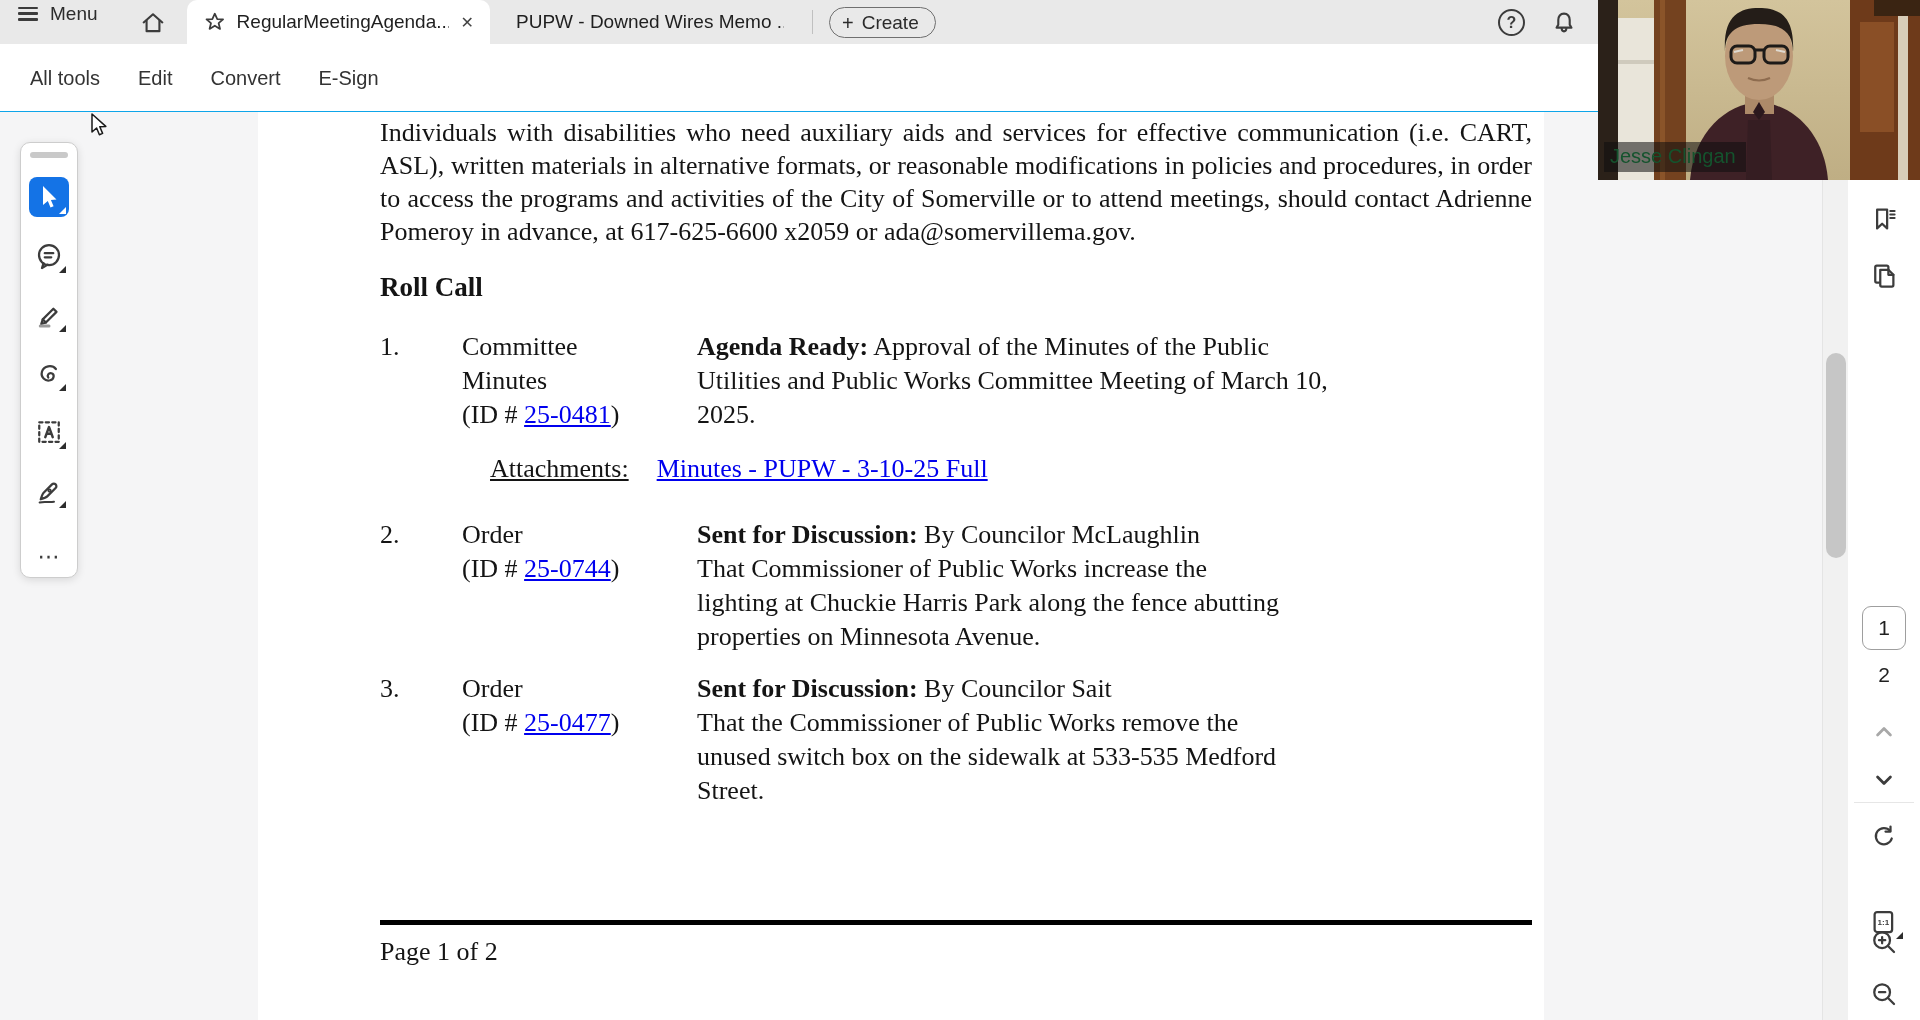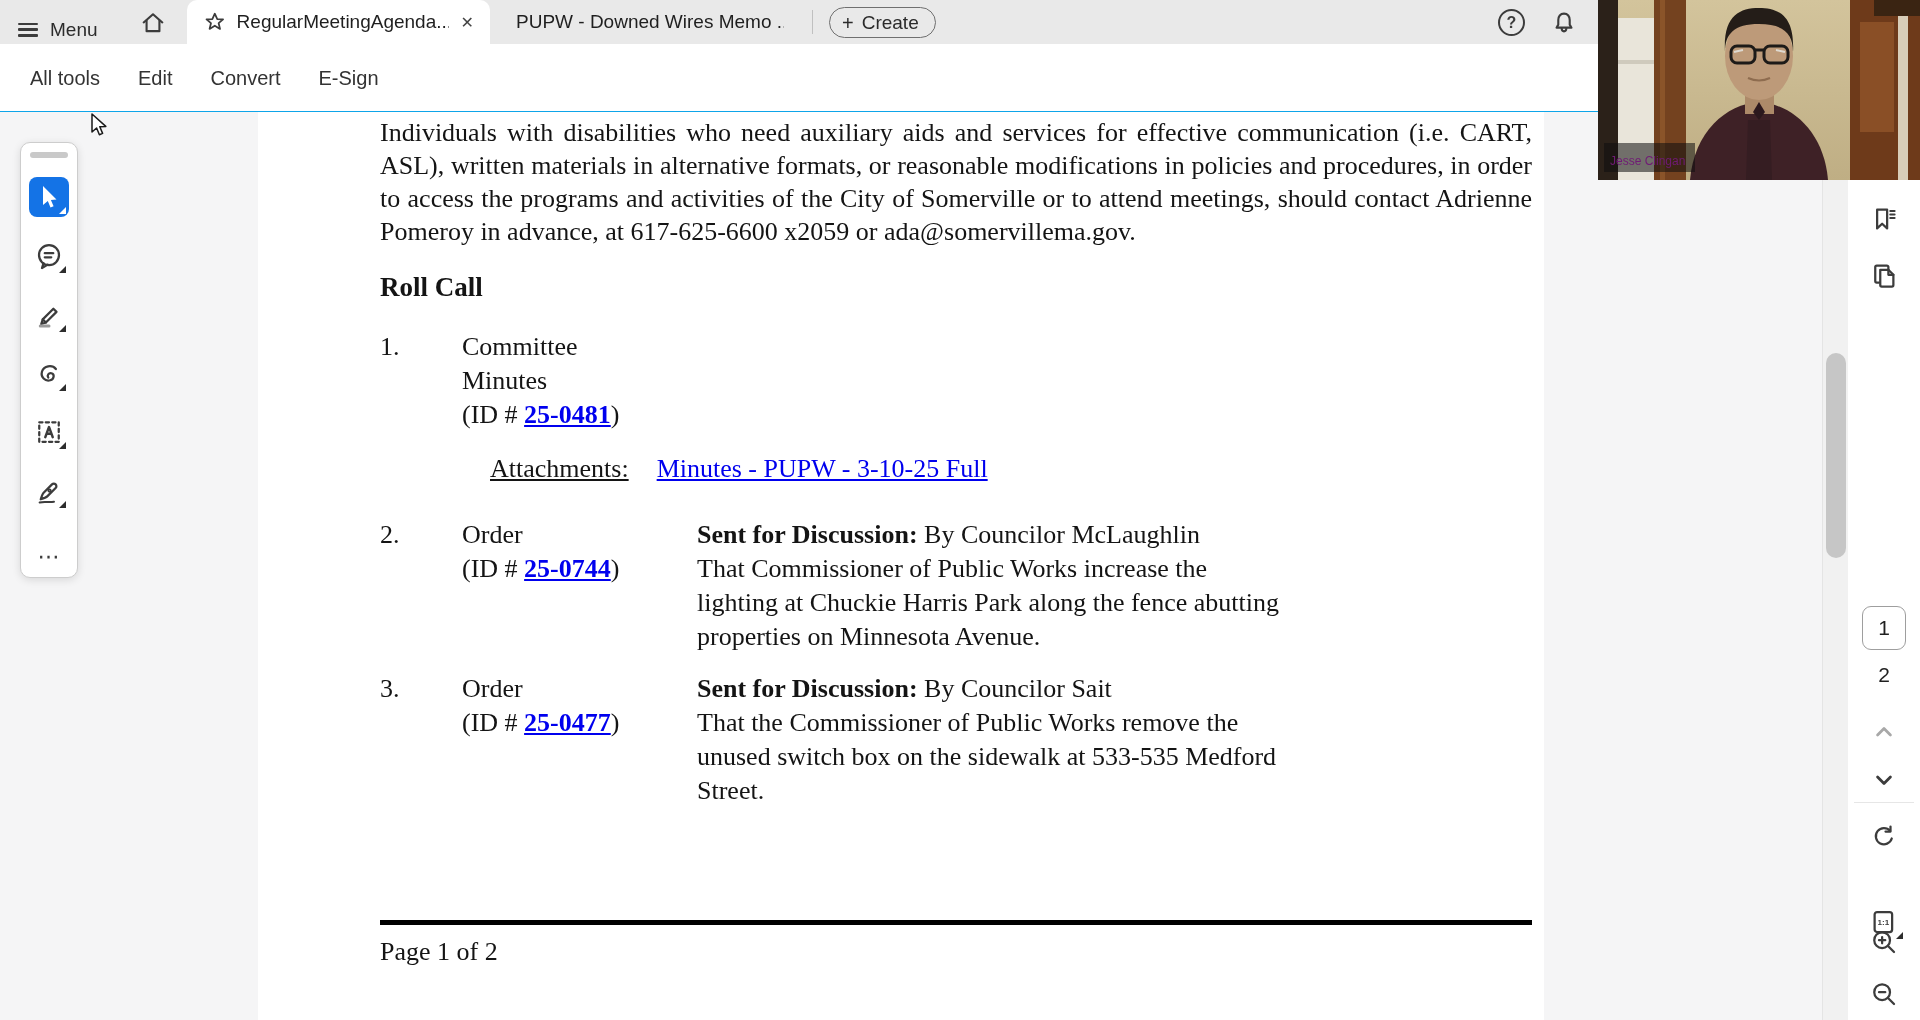--- a/index.html
+++ b/index.html
@@ -1,21 +1,21 @@
 <!DOCTYPE html>
 <html><head>
 <meta charset="utf-8">
 <style>
   * { box-sizing: border-box; margin: 0; padding: 0; }
   html,body { width:1920px; height:1020px; overflow:hidden; }
   body { font-family:"Liberation Sans", sans-serif; background:#f5f5f6; position:relative; color:#1f1f1f; }
 
   
   .topbar { position:absolute; left:0; top:0; width:1920px; height:44px; background:#e9e9e9; }
-  .menu-btn { position:absolute; left:18px; top:16px; height:27px; display:flex; align-items:center; gap:12px; cursor:default; }
+  .menu-btn { position:absolute; left:18px; top:0; height:27px; display:flex; align-items:center; gap:12px; cursor:default; }
   .hamburger { width:20px; height:14px; display:flex; flex-direction:column; justify-content:space-between; }
   .hamburger span { display:block; height:2.6px; background:#3c3c3c; border-radius:1px; }
   .menu-label { font-size:19px; color:#2c2c2c; }
   .home-btn { position:absolute; left:138px; top:8px; width:30px; height:30px; display:flex; align-items:center; justify-content:center; }
   .tab { position:absolute; top:0; height:44px; display:flex; align-items:center; gap:10px; padding:0 16px; font-size:19px; color:#1f1f1f; }
   .tab.active { left:187px; width:303px; background:#ffffff; border-radius:10px 10px 0 0; }
   .tab.inactive { left:500px; width:300px; }
   .tab-title { white-space:nowrap; overflow:hidden; }
   .tab-close { font-size:16px; color:#444; margin-left:2px; }
   .tab-divider { position:absolute; left:812px; top:10px; width:1px; height:24px; background:#c0c0c0; }
@@ -39,21 +39,21 @@
   .item-1 { margin-top:26px; }
   .item-2 { margin-top:32px; }
   .item-3 { margin-top:18px; }
   .col-num { width:82px; flex:none; }
   .col-type { width:235px; flex:none; }
   .type-label { max-width:150px; }
   .id-line { white-space:nowrap; }
   .col-desc { width:640px; flex:none; }
   .desc-rest { white-space:pre-line; }
   a.doc-link { color:#0000EE; text-decoration:underline; }
-  a.id-link { font-weight:bold;margin-top:12px; }
+  a.id-link { font-weight:normal;margin-top:12px; }
   .attach-row { margin-top:20px; line-height:34px; display:flex; }
   .attach-label { margin-left:110px; text-decoration:underline;text-align:right; }
   .attach-link { margin-left:28px; }
   .footer-rule { margin-top:112px; height:5px; background:#000; width:100%; }
   .page-footer { margin-top:12px; font-size:26px; }
 
   
   .palette { position:absolute; left:20px; top:142px; width:58px; height:436px; background:#fff; border:1px solid #cdcdcd; border-radius:10px; box-shadow:0 2px 8px rgba(0,0,0,.12); display:flex; flex-direction:column; align-items:center; }
   .palette-handle { width:38px; height:6px; background:#c9c9c9; border-radius:3px; margin-top:9px; }
   .tool { position:relative; width:40px; height:40px; margin-top:19px; display:flex; align-items:center; justify-content:center; border-radius:8px; }
@@ -71,21 +71,21 @@
   .rp-icon { position:absolute; left:50%; transform:translateX(-50%); width:30px; height:30px; display:flex; align-items:center; justify-content:center; }
   .page-box { position:absolute; left:14px; top:494px; width:44px; height:44px; border:1.5px solid #9e9e9e; border-radius:9px; background:#fff; display:flex; align-items:center; justify-content:center; font-size:21px; color:#1f1f1f; }
   .page-next { position:absolute; left:0; top:551px; width:72px; text-align:center; font-size:21px; color:#1f1f1f; }
   .rp-divider { position:absolute; left:6px; top:690px; width:60px; height:1px; background:#e6e6e6; }
   .fit-wrap { position:relative; }
   .fit-corner { position:absolute; right:-4px; bottom:-2px; width:0; height:0; border-style:solid; border-width:0 0 7px 7px; border-color:transparent transparent #2d2d2d transparent; }
 
   
   .webcam { position:absolute; left:1598px; top:0; width:322px; height:180px; overflow:hidden; background:#c9ba93; }
   .webcam svg { display:block; }
-  .participant-name { position:absolute; left:6px; bottom:8px; background:rgba(15,15,15,0.55); color:#701a75; font-size:12px; padding:11px 10px 4px 6px; }
+  .participant-name { position:absolute; left:6px; bottom:8px; background:rgba(15,15,15,0.55); color:#14532d; font-size:20px; padding:3px 10px 4px 6px; }
 
   
   .cursor { position:absolute; left:90px; top:113px; z-index:50; }
 
   svg.icon { stroke:#3c3c3c; stroke-width:1.8; fill:none; stroke-linecap:round; stroke-linejoin:round; }
 </style>
 </head>
 <body>
 
 <div class="topbar">
@@ -146,20 +146,24 @@
     <div class="page-content">
       <p class="intro">Individuals with disabilities who need auxiliary aids and services for effective communication (i.e. CART, ASL), written materials in alternative formats, or reasonable modifications in policies and procedures, in order to access the programs and activities of the City of Somerville or to attend meetings, should contact Adrienne Pomeroy in advance, at 617-625-6600 x2059 or ada@somervillema.gov.</p>
 
       <div class="section-heading">Roll Call</div>
 
       <div class="agenda-item item-1">
         <div class="col-num">1.</div>
         <div class="col-type">
           <div class="type-label">Committee Minutes</div>
           <div class="id-line"><span>(ID # </span><a class="doc-link id-link" href="#">25-0481</a><span>)</span></div>
+        </div>
+        <div class="col-desc">
+          <b>Agenda Ready:</b><span> Approval of the Minutes of the Public Utilities and Public Works Committee Meeting of March 10, 2025.</span>
+          <div class="desc-rest"></div>
         </div>
       </div>
 
       <div class="attach-row">
         <span class="attach-label">Attachments:</span>
         <a class="doc-link attach-link" href="#">Minutes - PUPW - 3-10-25 Full</a>
       </div>
 
       <div class="agenda-item item-2">
         <div class="col-num">2.</div>

